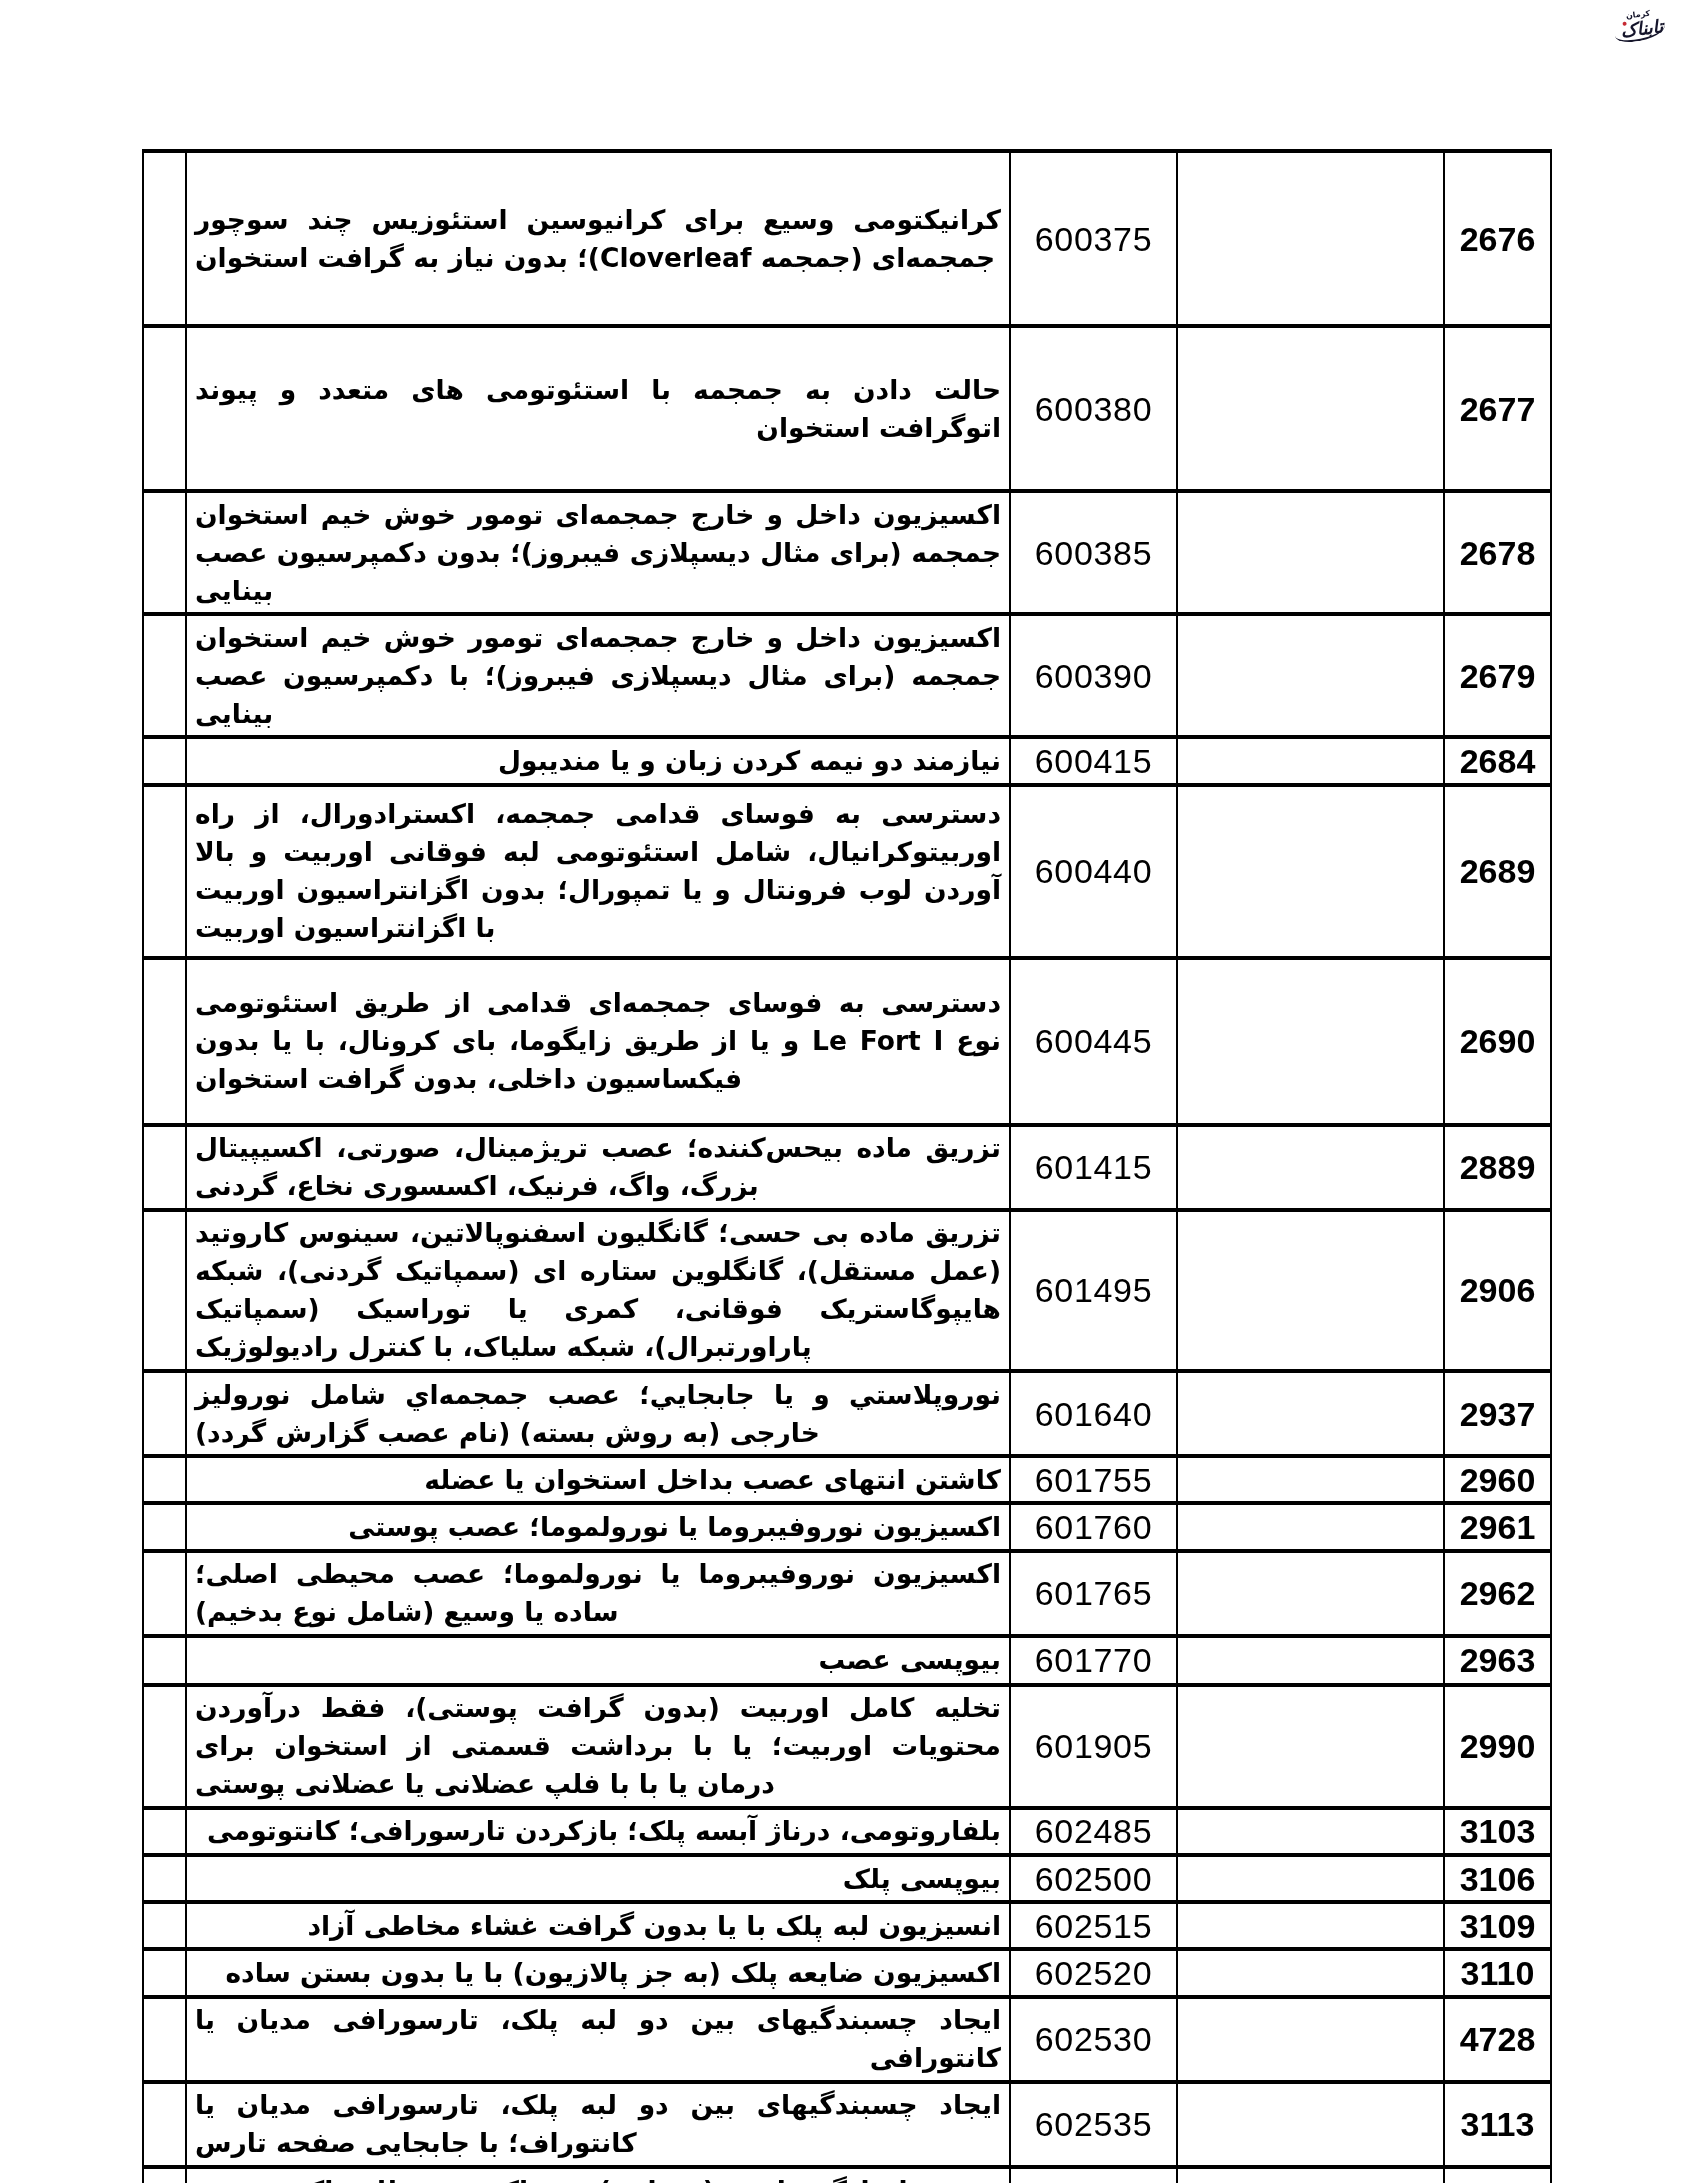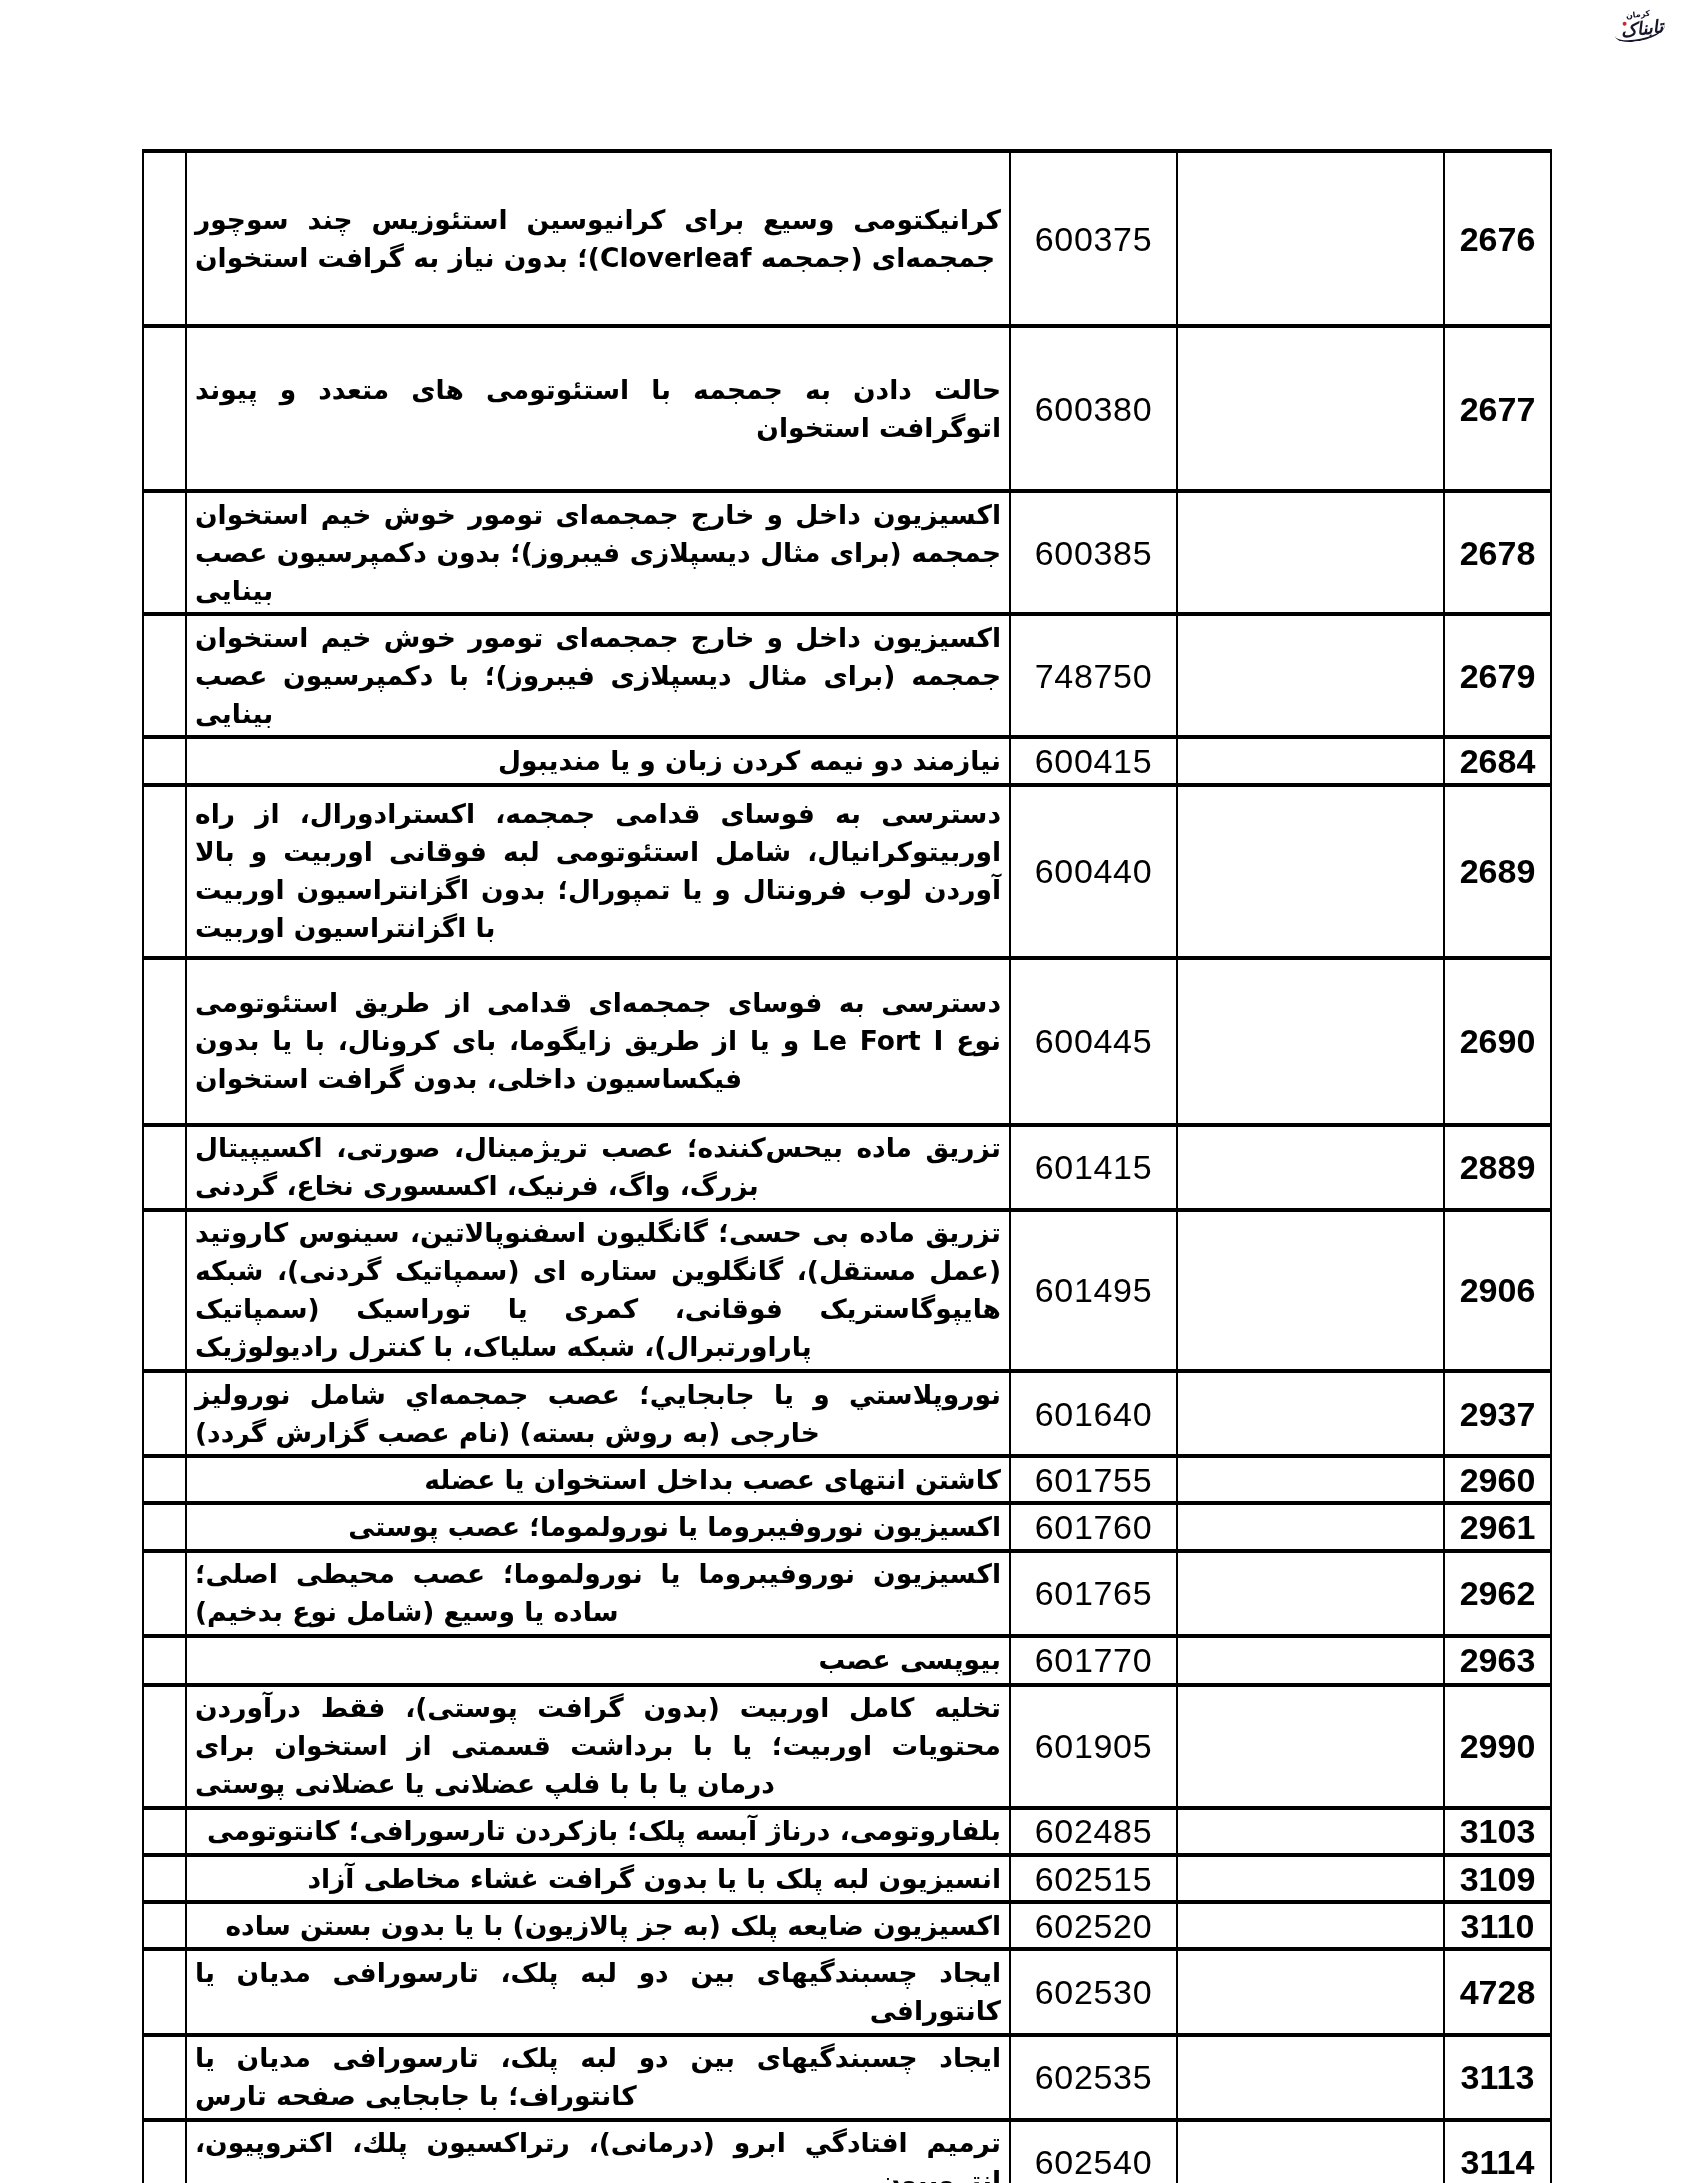--- a/index.html
+++ b/index.html
@@ -112,21 +112,21 @@
       <tr style="height: 76px;">
         <td class="c-margin"></td>
         <td class="c-desc" style="text-align-last: left;">اکسیزیون داخل و خارج جمجمه‌ای تومور خوش خیم استخوان جمجمه (برای مثال دیسپلازی فیبروز)؛ بدون دکمپرسیون عصب بینایی</td>
         <td class="c-code">600385</td>
         <td class="c-blank"></td>
         <td class="c-no">2678</td>
       </tr>
       <tr style="height: 76px;">
         <td class="c-margin"></td>
         <td class="c-desc" style="text-align-last: left;">اکسیزیون داخل و خارج جمجمه‌ای تومور خوش خیم استخوان جمجمه (برای مثال دیسپلازی فیبروز)؛ با دکمپرسیون عصب بینایی</td>
-        <td class="c-code">748750</td>
+        <td class="c-code">600390</td>
         <td class="c-blank"></td>
         <td class="c-no">2679</td>
       </tr>
       <tr style="height: 41px;">
         <td class="c-margin"></td>
         <td class="c-desc" style="text-align-last: right;">نیازمند دو نیمه کردن زبان و یا مندیبول</td>
         <td class="c-code">600415</td>
         <td class="c-blank"></td>
         <td class="c-no">2684</td>
       </tr>
@@ -202,20 +202,27 @@
       </tr>
       <tr style="height: 41px;">
         <td class="c-margin"></td>
         <td class="c-desc" style="text-align-last: right;">بلفاروتومی، درناژ آبسه پلک؛ بازکردن تارسورافی؛ کانتوتومی</td>
         <td class="c-code">602485</td>
         <td class="c-blank"></td>
         <td class="c-no">3103</td>
       </tr>
       <tr style="height: 41px;">
         <td class="c-margin"></td>
+        <td class="c-desc" style="text-align-last: right;">بیوپسی پلک</td>
+        <td class="c-code">602500</td>
+        <td class="c-blank"></td>
+        <td class="c-no">3106</td>
+      </tr>
+      <tr style="height: 41px;">
+        <td class="c-margin"></td>
         <td class="c-desc" style="text-align-last: right;">انسیزیون لبه پلک با یا بدون گرافت غشاء مخاطی آزاد</td>
         <td class="c-code">602515</td>
         <td class="c-blank"></td>
         <td class="c-no">3109</td>
       </tr>
       <tr style="height: 41px;">
         <td class="c-margin"></td>
         <td class="c-desc" style="text-align-last: right; padding-left: 17px;">اکسیزیون ضایعه پلک (به جز پالازیون) با یا بدون بستن ساده</td>
         <td class="c-code">602520</td>
         <td class="c-blank"></td>

